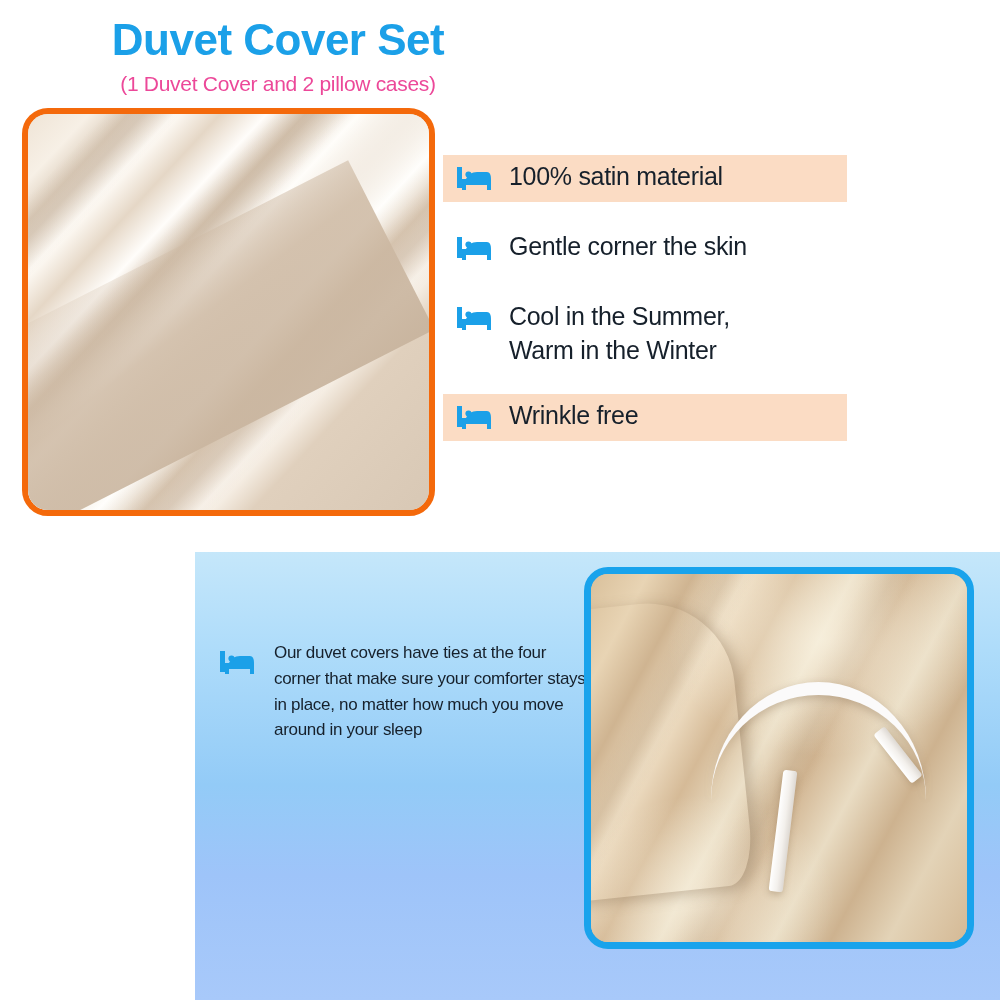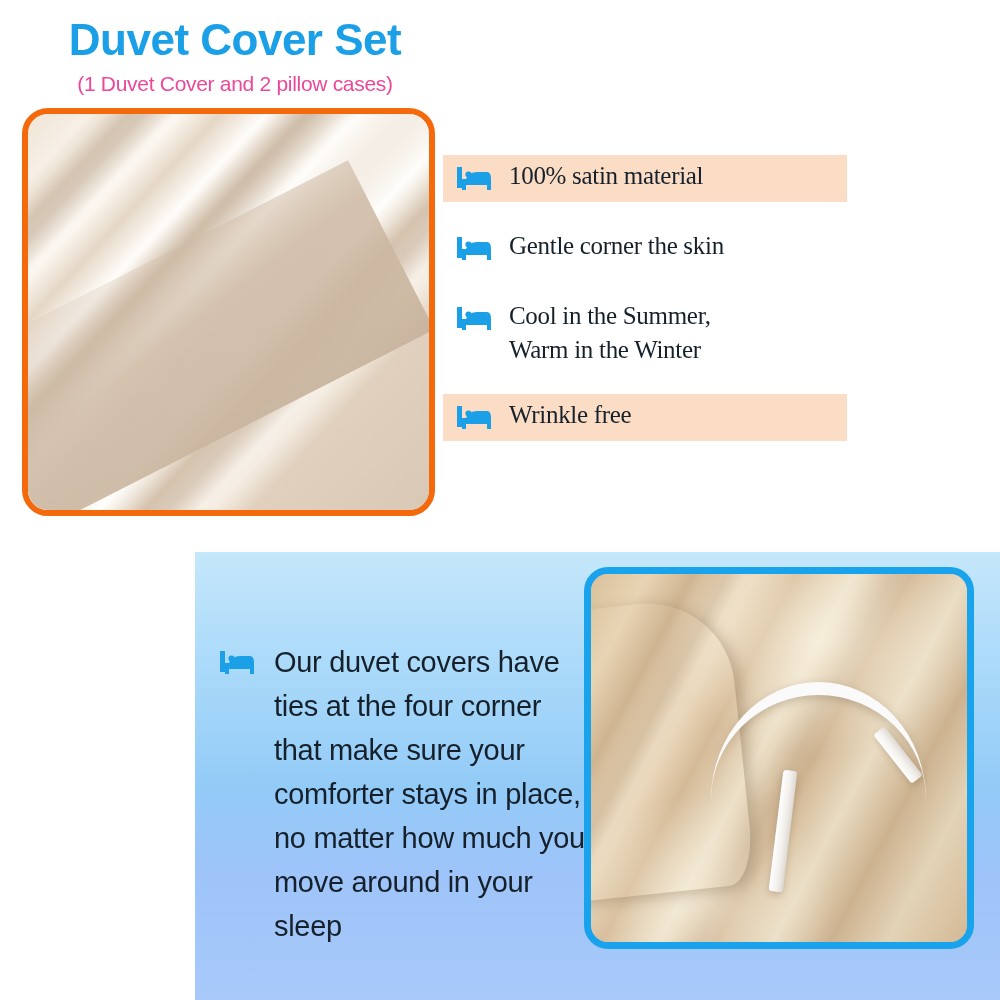--- a/index.html
+++ b/index.html
@@ -14,20 +14,21 @@
     overflow: hidden;
     position: relative;
   }
 
   
   #title-block {
     position: absolute;
     left: 0;
     top: 0;
     width: 470px;
+    padding-left: 43px;
   }
   #page-title {
     font-size: 44px;
     font-weight: bold;
     color: #1BA0E8;
     letter-spacing: -0.5px;
     text-align: center;
     line-height: 1.0;
     padding-top: 18px;
   }
@@ -117,21 +118,20 @@
     height: 28px;
     margin-top: 5px;
     margin-right: 14px;
   }
   .feature-text {
     font-size: 25px;
     color: #16202B;
     line-height: 1.36;
     letter-spacing: -0.3px;
     white-space: pre-line;
-    font-family: Liberation Serif, serif;
   }
 
   
   #tie-panel {
     position: absolute;
     left: 195px;
     top: 552px;
     width: 805px;
     height: 448px;
     background: linear-gradient(180deg,
@@ -150,21 +150,21 @@
     align-items: flex-start;
   }
   #tie-icon {
     flex: 0 0 auto;
     width: 38px;
     height: 28px;
     margin-top: 8px;
     margin-right: 16px;
   }
   #tie-text {
-    font-size: 29px;
+    font-size: 17px;
     color: #16202B;
     line-height: 1.52;
     letter-spacing: -0.3px;
   }
 
   
   #tie-photo-frame {
     position: absolute;
     left: 389px;
     top: 15px;

